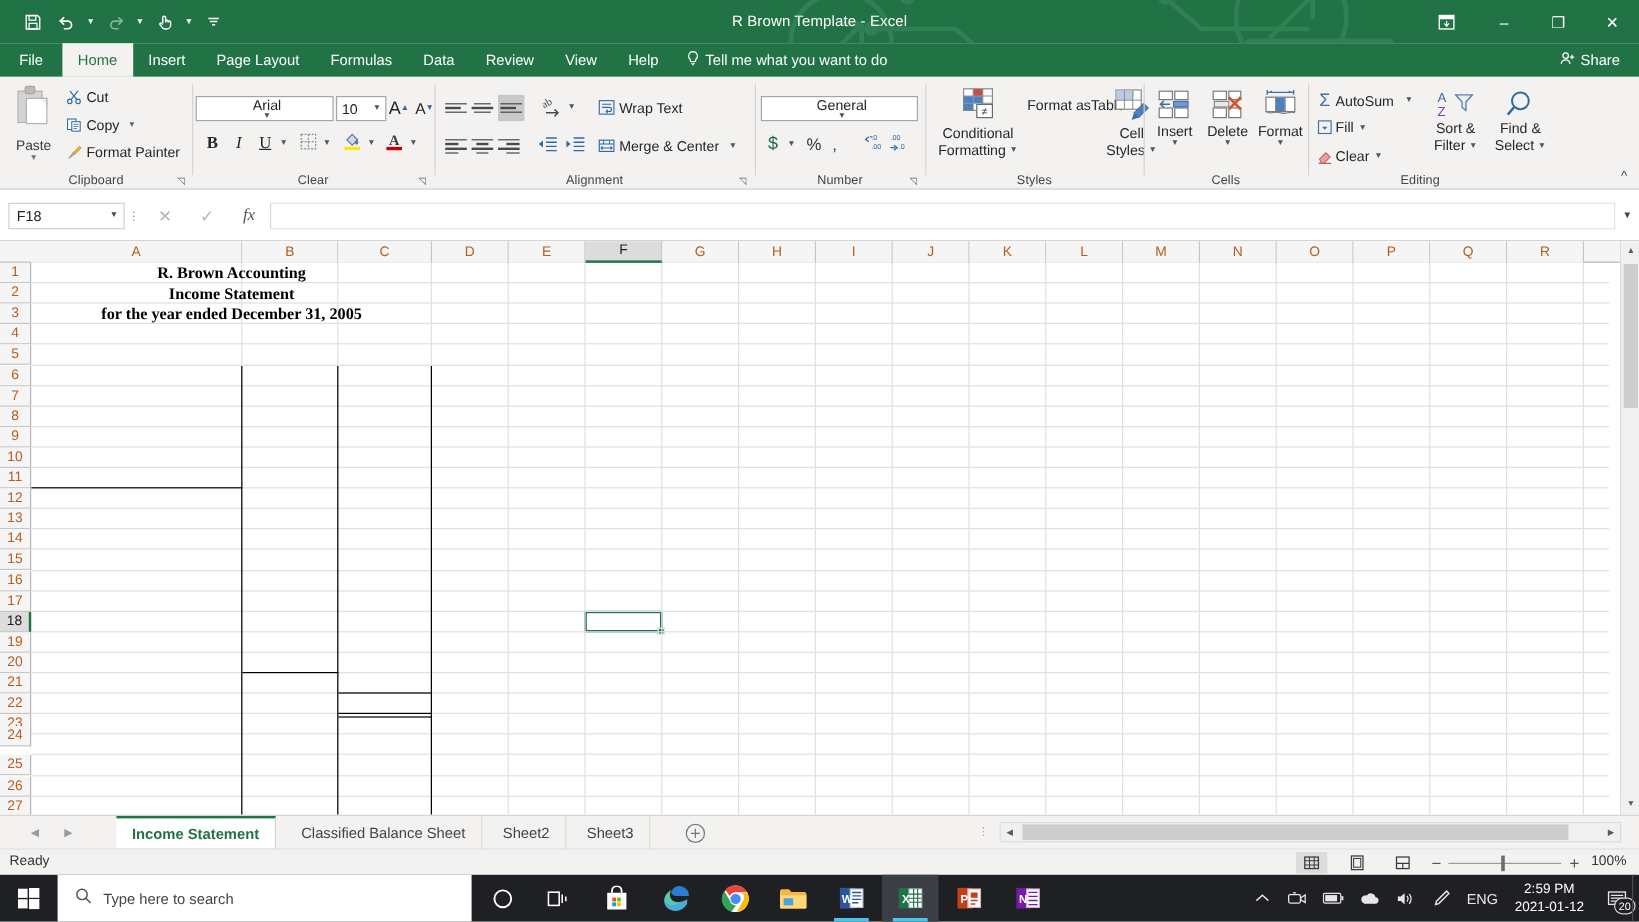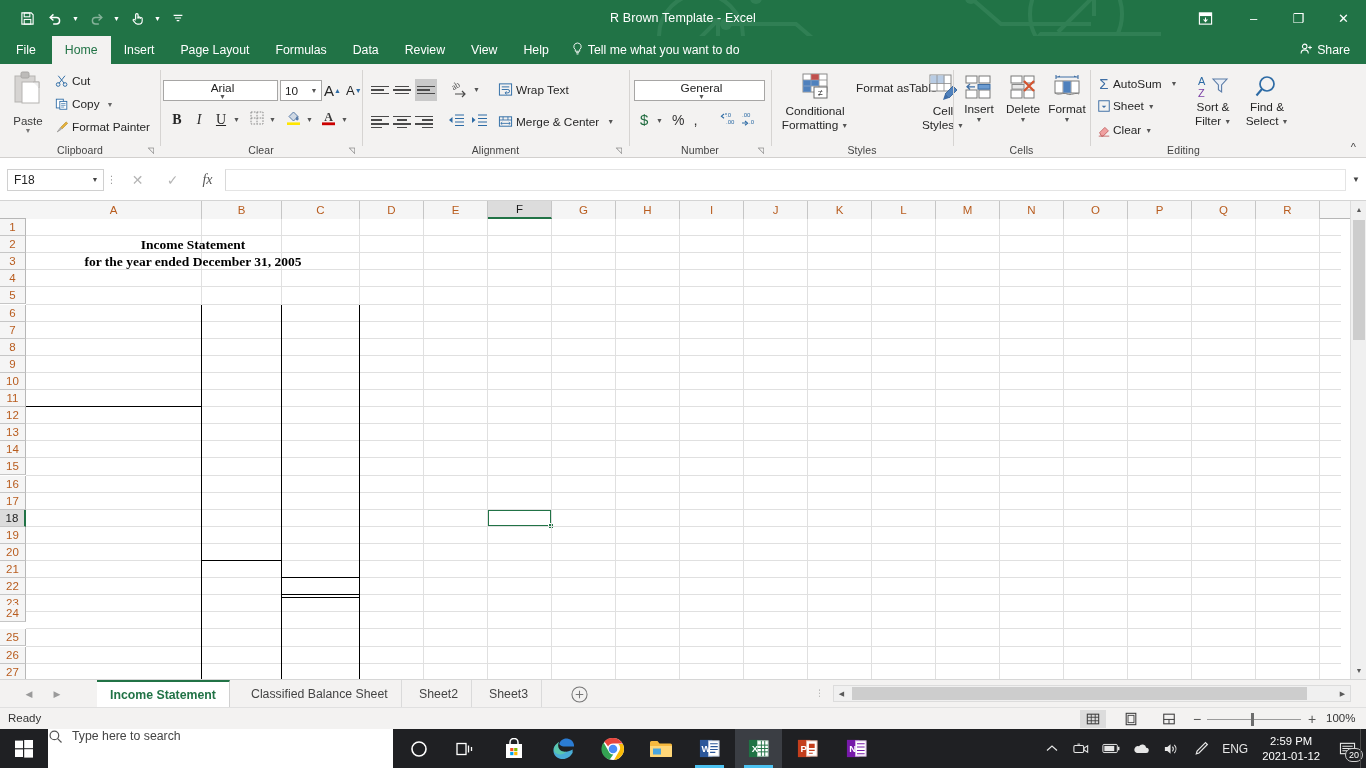--- a/index.html
+++ b/index.html
@@ -164,21 +164,21 @@
   #zoomminus, #zoomplus { position:absolute; top:3px; font-size: 14px; color: #555; width:14px; text-align:center; }
   #zoomtrack { position: absolute; top: 11px; height: 1px; background: #9b9b9b; }
   #zoomthumb { position: absolute; top: 5px; width: 3px; height: 13px; background: #6d6d6d; }
   #zoomval { position: absolute; top: 4px; font-size: 11.5px; color: #333; }
 
   
   #taskbar { position: absolute; top: 729px; left: 0; width: 1366px; height: 39px; background: #1f2023; }
   #startbtn { position: absolute; left: 0; top: 0; width: 48px; height: 39px; display:flex; align-items:center; justify-content:center; }
   #searchbox {
     position: absolute; left: 48px; top: 0; width: 345px; height: 39px; background: #ffffff;
-    display: flex; gap: 9px; padding-left: 0;
+    display: flex; align-items: center; gap: 9px; padding-left: 14px;
   }
   #searchbox .st { font-size: 12.3px; color: #444; }
   .tbicon { position: absolute; top: 0; width: 47px; height: 39px; display: flex; align-items: center; justify-content: center; }
   .tbicon.active { background: #3b3e44; }
   .tbicon .ul { position: absolute; bottom: 0; left: 9px; width: 29px; height: 3px; background: #4cc2f1; }
   #tray { position: absolute; right: 0; top: 0; height: 39px; display: flex; align-items: center; }
   .trayitem { display: flex; align-items: center; justify-content: center; height: 39px; color: #e6e6e6; font-size: 12px; }
   #clock { display: flex; flex-direction: column; align-items: center; justify-content: center; height: 39px; color: #fff; font-size: 11.3px; line-height: 15px; padding: 0 8px; }
   #actioncenter { width: 38px; height: 39px; display:flex; align-items:center; justify-content:center; position: relative; }
   #acbadge { position: absolute; right: 3px; bottom: 6px; background: #1f2023; border:1px solid #cfcfcf; border-radius: 8px; color:#fff; font-size:9px; padding: 0 3px; line-height: 12px; }
@@ -631,21 +631,21 @@
       <span>AutoSum</span>
       <span style="font-size:7px;color:#555;margin-left:9px;">▼</span>
     </div>
     <div class="ritem" style="left:4px; top:35px;">
       <span class="ricon" style="width:18px;">
         <svg width="14" height="14" viewBox="0 0 16 16">
             <rect x="2" y="2" width="12" height="12" fill="none" stroke="#3f6fa5" stroke-width="1.1"></rect>
             <path d="M8 4v6M5.4 7.6 8 10.4l2.6-2.8" fill="#3f6fa5"></path>
           </svg>
       </span>
-      <span>Sheet</span>
+      <span>Fill</span>
       <span style="font-size:7px;color:#555;margin-left:4px;">▼</span>
     </div>
     <div class="ritem" style="left:4px; top:59px;">
       <span class="ricon" style="width:18px;">
         <svg width="14" height="14" viewBox="0 0 16 16">
             <path d="M3 11 9 5l4 4-6 6H5z" fill="#f0a0a0" stroke="#c06060" stroke-width="1"></path>
             <path d="M2 15h12" stroke="#c06060" stroke-width="1"></path>
           </svg>
       </span>
       <span>Clear</span>
@@ -790,20 +790,21 @@
       <div class="gline-h" style="top: 289.7px; width: 1315px;"></div>
       <div class="gline-h" style="top: 306.8px; width: 1315px;"></div>
       <div class="gline-h" style="top: 323.9px; width: 1315px;"></div>
       <div class="gline-h" style="top: 341px; width: 1315px;"></div>
       <div class="gline-h" style="top: 358.1px; width: 1315px;"></div>
       <div class="gline-h" style="top: 375.2px; width: 1315px;"></div>
       <div class="gline-h" style="top: 392.3px; width: 1315px;"></div>
       <div class="gline-h" style="top: 409.4px; width: 1315px;"></div>
       <div class="gline-h" style="top: 426.5px; width: 1315px;"></div>
       <div class="gline-h" style="top: 443.6px; width: 1315px;"></div>
+      <div class="celltext" style="left: 0px; width: 334px; top: 1px;">R. Brown Accounting</div>
       <div class="celltext" style="left: 0px; width: 334px; top: 18.1px;">Income Statement</div>
       <div class="celltext" style="left: 0px; width: 334px; top: 35.2px;">for the year ended December 31, 2005</div>
       <div class="border-v" style="left: 175px; top: 85.5px; height: 376.2px;"></div>
       <div class="border-v" style="left: 255px; top: 85.5px; height: 376.2px;"></div>
       <div class="border-v" style="left: 333px; top: 85.5px; height: 376.2px;"></div>
       <div class="border-h" style="left: 0px; width: 176px; top: 187.1px;"></div>
       <div class="border-h" style="left: 176px; width: 80px; top: 341px;"></div>
       <div class="border-h" style="left: 256px; width: 78px; top: 358.1px;"></div>
       <div class="border-h" style="left: 256px; width: 78px; top: 375.2px;"></div>
       <div class="border-h" style="left: 256px; width: 78px; top: 378.2px;"></div>

